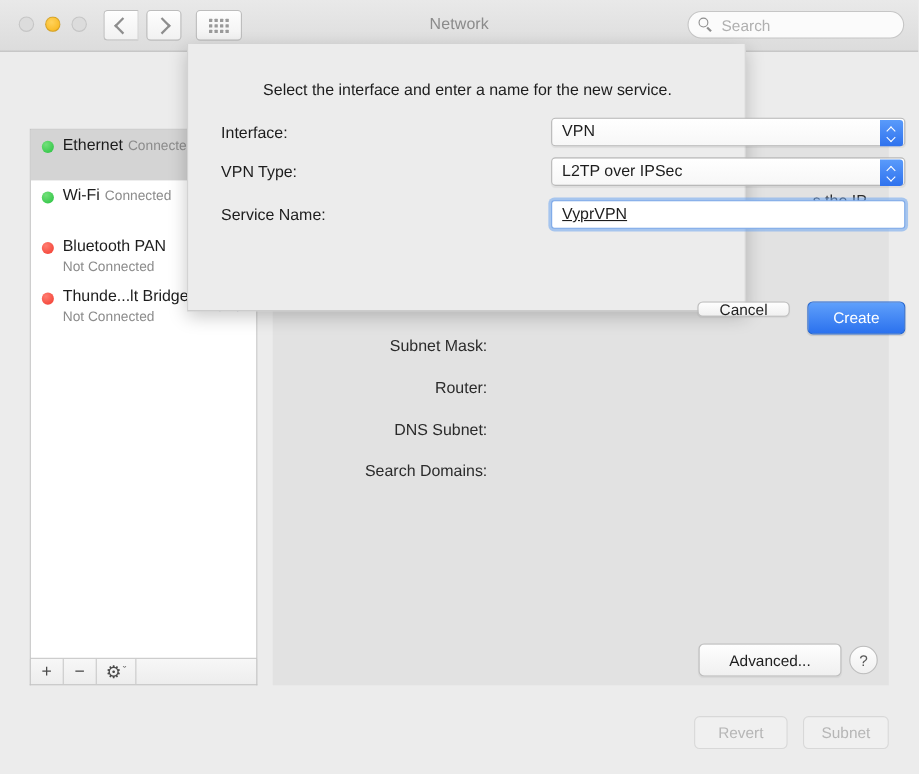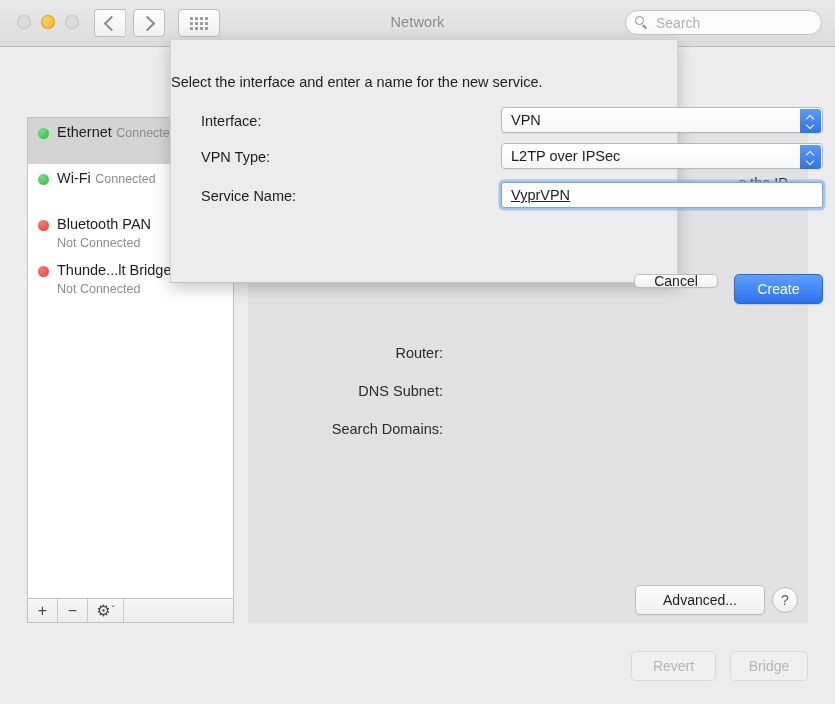--- a/index.html
+++ b/index.html
@@ -146,21 +146,21 @@
 
   
   #sheet{
     position:absolute;left:170px;top:40px;width:508px;height:243px;
     background:#ececec;
     border-left:1px solid #d3d3d3;border-right:1px solid #d3d3d3;border-bottom:1px solid #c4c4c4;
     box-sizing:border-box;
     box-shadow:0 5px 16px rgba(0,0,0,.22);
   }
   #sheet-prompt{
-    position:absolute;left:0;top:34px;width:508px;
+    position:absolute;left:0;top:34px;width:508px;text-align:center;
     font-size:14.5px;color:#1d1d1d;
   }
   .sheet-label{
     position:absolute;left:30px;width:290px;
     font-size:14.5px;color:#1d1d1d;
   }
   .sheet-control{
     position:absolute;left:330px;width:322px;height:26px;box-sizing:border-box;
   }
   .combo{
@@ -308,30 +308,31 @@
     <div class="pane-text" id="status-blurb">s the IP</div>
 
     <div id="popup-config">
       <span class="stepper">
         <span class="vchev"></span>
           <span class="vchev down"></span>
       </span>
     </div>
 
     <span class="field-label" style="top:152px;">IP Address:</span>
+    <span class="field-label" style="top:190px;">Subnet Mask:</span>
     <span class="field-label" style="top:228px;">Router:</span>
     <span class="field-label" style="top:266px;">DNS Subnet:</span>
     <span class="field-label" style="top:304px;">Search Domains:</span>
   </div>
 
   <div class="aqua-btn" id="advanced-button">Advanced...</div>
   <div id="help-button">?</div>
 
   <div class="dim-btn" id="revert-button">Revert</div>
-  <div class="dim-btn" id="apply-button">Bridge</div>
+  <div class="dim-btn" id="apply-button">Subnet</div>
 
   <div id="sheet">
 
     <div id="sheet-prompt">Select the interface and enter a name for the new service.</div>
 
     <span class="sheet-label" style="top:73px;">Interface:</span>
     <div class="sheet-control combo" style="top:67px;">
       <span class="val">VPN</span>
       <span class="blue-stepper">
         <span class="wchev"></span>

